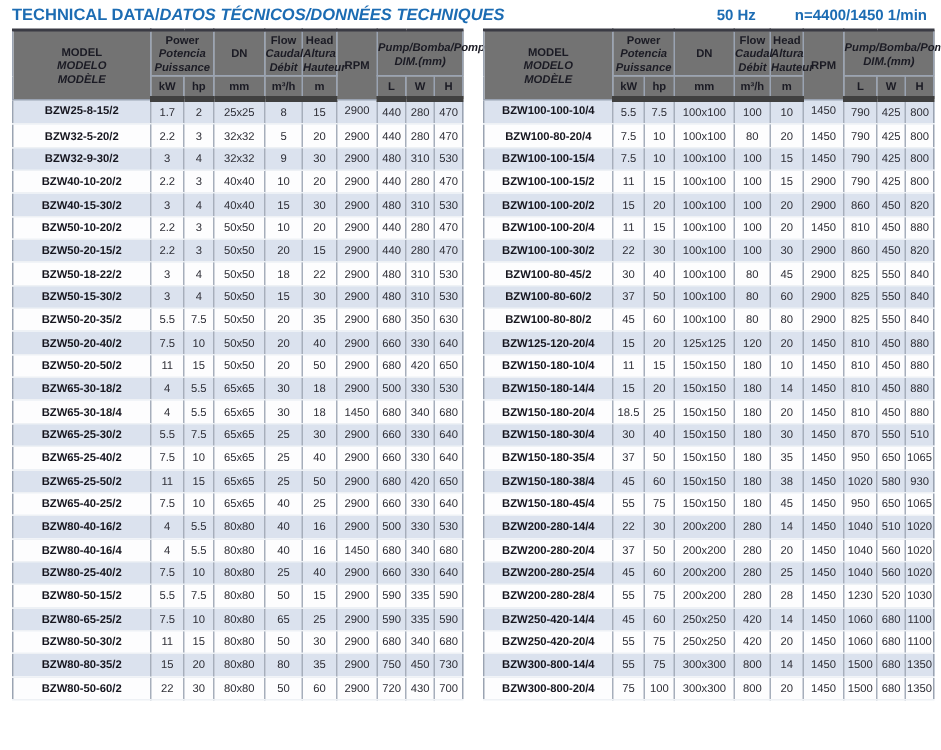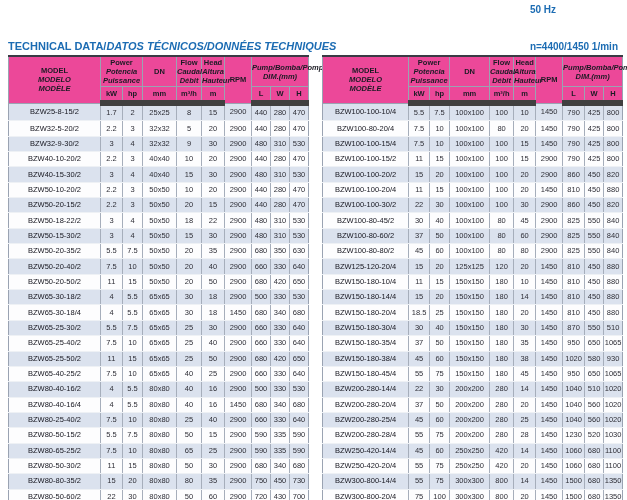--- a/index.html
+++ b/index.html
@@ -1,35 +1,35 @@
 <!DOCTYPE html>
 <html><head>
 <meta charset="utf-8">
 <style>
   html,body{margin:0;padding:0;background:#ffffff;}
   body{width:627px;height:500px;font-family:"Liberation Sans",sans-serif;overflow:hidden;}
   .page{width:627px;height:500px;position:relative;background:#fff;}
   .top-bar{display:flex;justify-content:space-between;align-items:flex-end;padding:4px 7px 3px 8px;}
   .doc-title{font-size:11px;font-weight:bold;color:#1c6cb3;letter-spacing:0;}
   .doc-title .it{font-style:italic;}
-  .freq-info{font-size:10px;font-weight:bold;color:#1c6cb3;display:flex;gap:26px;padding-right:2px;flex-direction:column;}
+  .freq-info{font-size:10px;font-weight:bold;color:#1c6cb3;display:flex;gap:26px;padding-right:2px;}
   .tables{display:flex;gap:13px;padding:0 7px 0 8px;}
   table{border-collapse:collapse;table-layout:fixed;width:300px;
         border-top:2px solid #3a3b44;border-left:1px solid #9aa3b2;border-right:1px solid #9aa3b2;border-bottom:1px solid #9aa3b2;}
-  thead th{background:#ec4899;color:#1b1b24;font-weight:bold;vertical-align:middle;
+  thead th{background:#737373;color:#1b1b24;font-weight:bold;vertical-align:middle;
            border-right:1px solid #9aa3b2;padding:0;}
   thead tr.names th{font-size:7.5px;line-height:9px;height:29px;border-bottom:1px solid #9aa3b2;}
-  thead tr.units th{font-size:7.5px;height:13px;border-bottom:6px solid #404040;}
+  thead tr.units th{font-size:7.5px;height:13px;border-bottom:4px solid #404040;}
   thead th.nospan{border-bottom:2px solid #3a3b44;}
   thead .hline{display:block;text-align:center;}
   thead .it{font-style:italic;}
   th.model-h{font-size:8px;line-height:10px;}
   tbody td{font-size:7.5px;color:#2e2e36;text-align:center;height:14.35px;line-height:14px;
            border-right:1px solid #a6aebb;border-bottom:1px solid #eef1f5;padding:0;white-space:nowrap;}
-  tbody td.model{font-weight:normal;color:#15151e;font-size:7.5px;}
+  tbody td.model{font-weight:bold;color:#15151e;font-size:7.5px;}
   tbody tr.shaded td{background:#dbe2ee;}
   tbody tr:not(.shaded) td{background:#fdfdfe;}
   td:last-child,th:last-child{border-right:none;}
   
   .t-left col.c-model{width:92px;} .t-left col.c-kw{width:22px;} .t-left col.c-hp{width:20px;}
   .t-left col.c-dn{width:34px;} .t-left col.c-flow{width:25px;} .t-left col.c-head{width:23px;}
   .t-left col.c-rpm{width:27px;} .t-left col.c-l{width:19px;} .t-left col.c-w{width:19px;} .t-left col.c-h{width:19px;}
   
   .t-right col.c-model{width:86px;} .t-right col.c-kw{width:21px;} .t-right col.c-hp{width:20px;}
   .t-right col.c-dn{width:40px;} .t-right col.c-flow{width:24px;} .t-right col.c-head{width:22px;}

